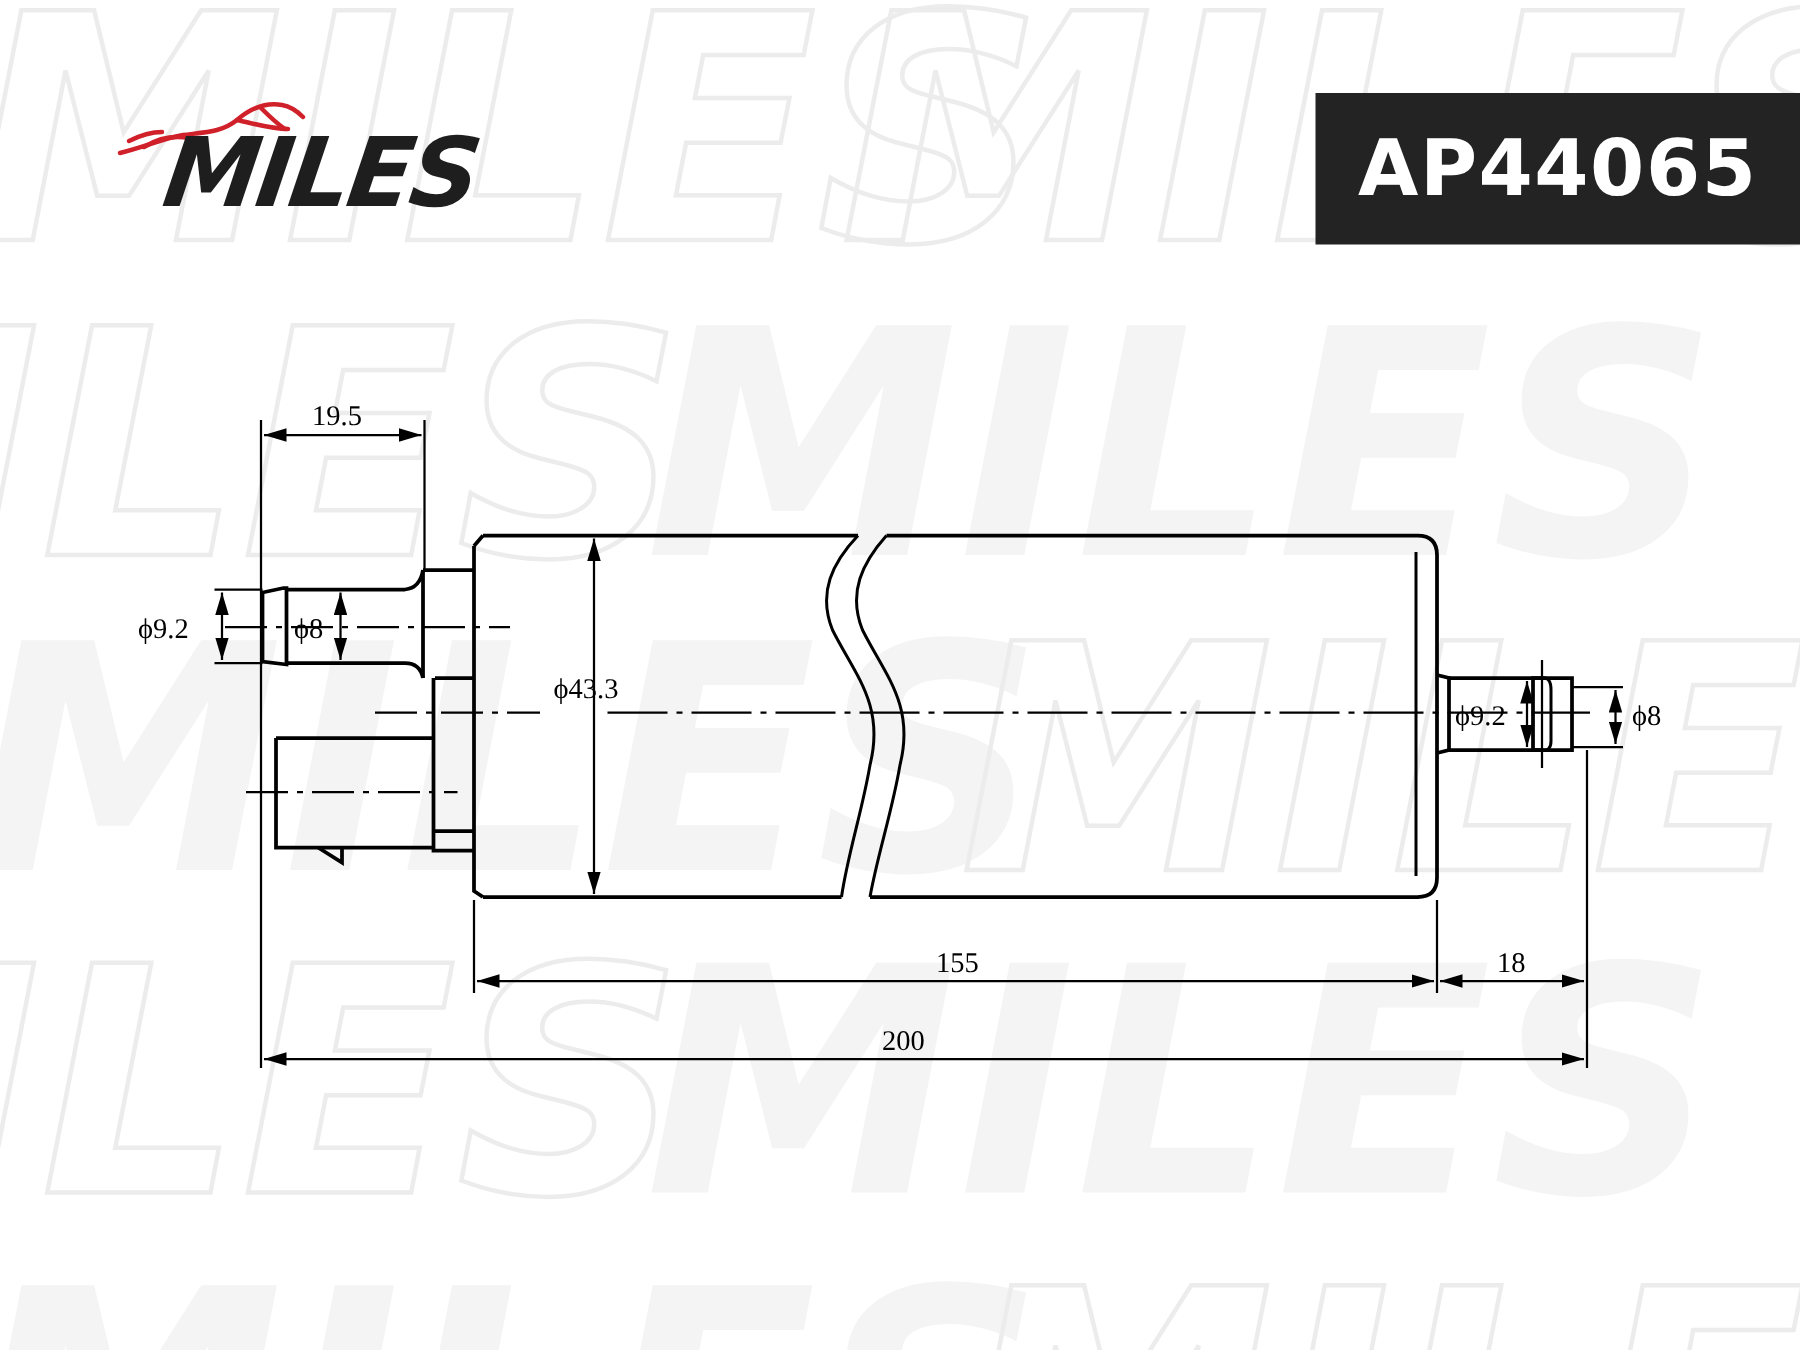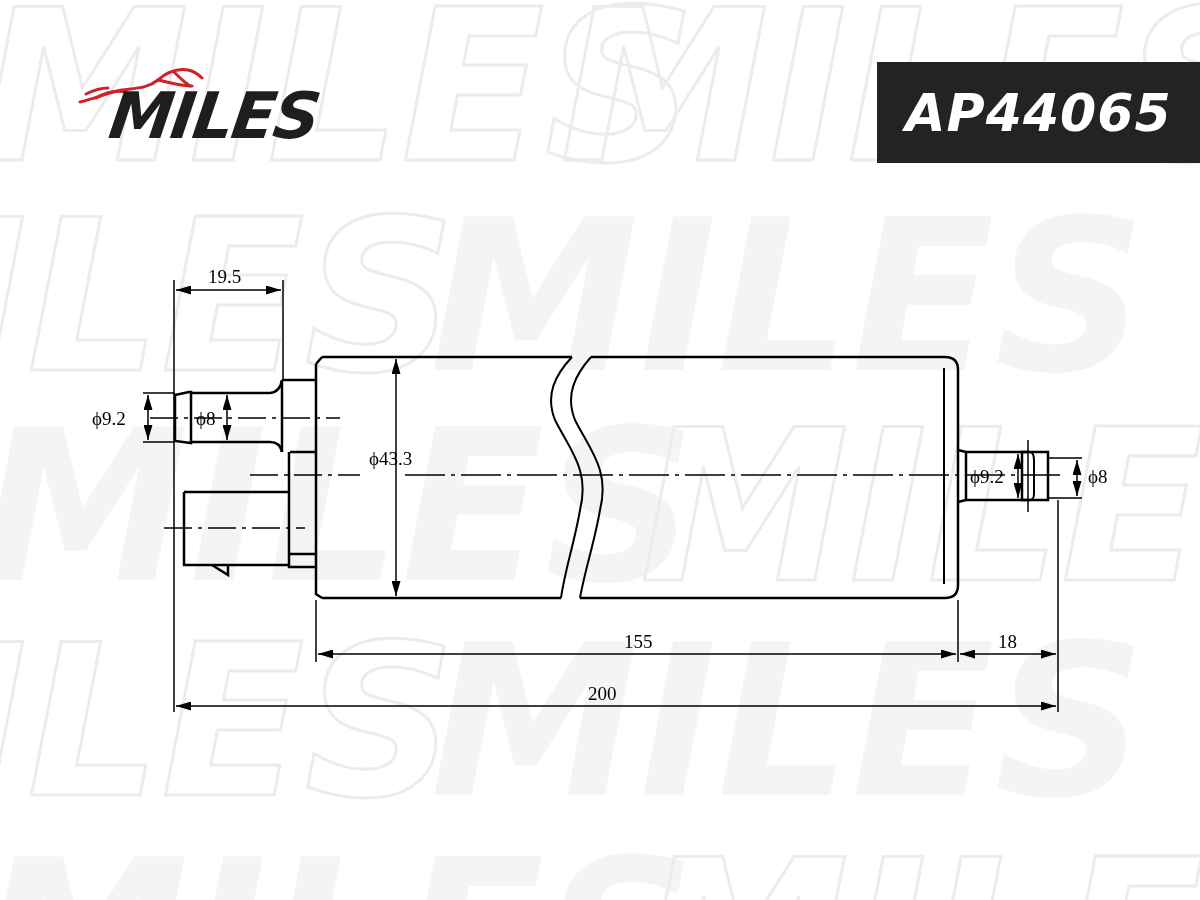--- a/index.html
+++ b/index.html
@@ -1,21 +1,21 @@
 <!DOCTYPE html>
 <html><head>
 <meta charset="utf-8">
 <style>
   html, body { margin: 0; padding: 0; }
   body { width: 1200px; height: 900px; background: #ffffff; position: relative; overflow: hidden; font-family: "Liberation Sans", sans-serif; }
   .wm { position: absolute; left: 0; top: 0; width: 1200px; height: 900px; }
   .logo { position: absolute; left: 72px; top: 58px; width: 280px; height: 110px; }
   .logo-text { position: absolute; left: 38px; top: 26px; font-family: "DejaVu Sans", sans-serif; font-weight: bold; font-style: italic; font-size: 64px; letter-spacing: -2px; color: #1e1e1e; transform: skewX(-8deg); line-height: 1; }
   .part-box { position: absolute; left: 877px; top: 62px; width: 323px; height: 101px; background: #232323; display: flex; align-items: center; justify-content: center; }
-  .part-number { color: #ffffff; font-family: "DejaVu Sans", sans-serif; font-weight: bold; font-size: 52px; letter-spacing: 1px; font-style: italic; }
+  .part-number { color: #ffffff; font-family: "DejaVu Sans", sans-serif; font-weight: bold; font-size: 52px; letter-spacing: 1px; }
   .drawing { position: absolute; left: 0; top: 0; }
   .dim { font-family: "Liberation Serif", serif; font-size: 19px; fill: #000; }
 </style>
 </head>
 <body>
 
 <svg class="wm" viewBox="0 0 1200 900">
   <g fill="#f4f4f4" stroke="#ececec" stroke-width="3">
     <text x="-20" y="160" font-family="DejaVu Sans" font-weight="bold" font-style="italic" font-size="210" fill="none">MILES</text>
     <text x="560" y="160" font-family="DejaVu Sans" font-weight="bold" font-style="italic" font-size="210" fill="none">MILES</text>

